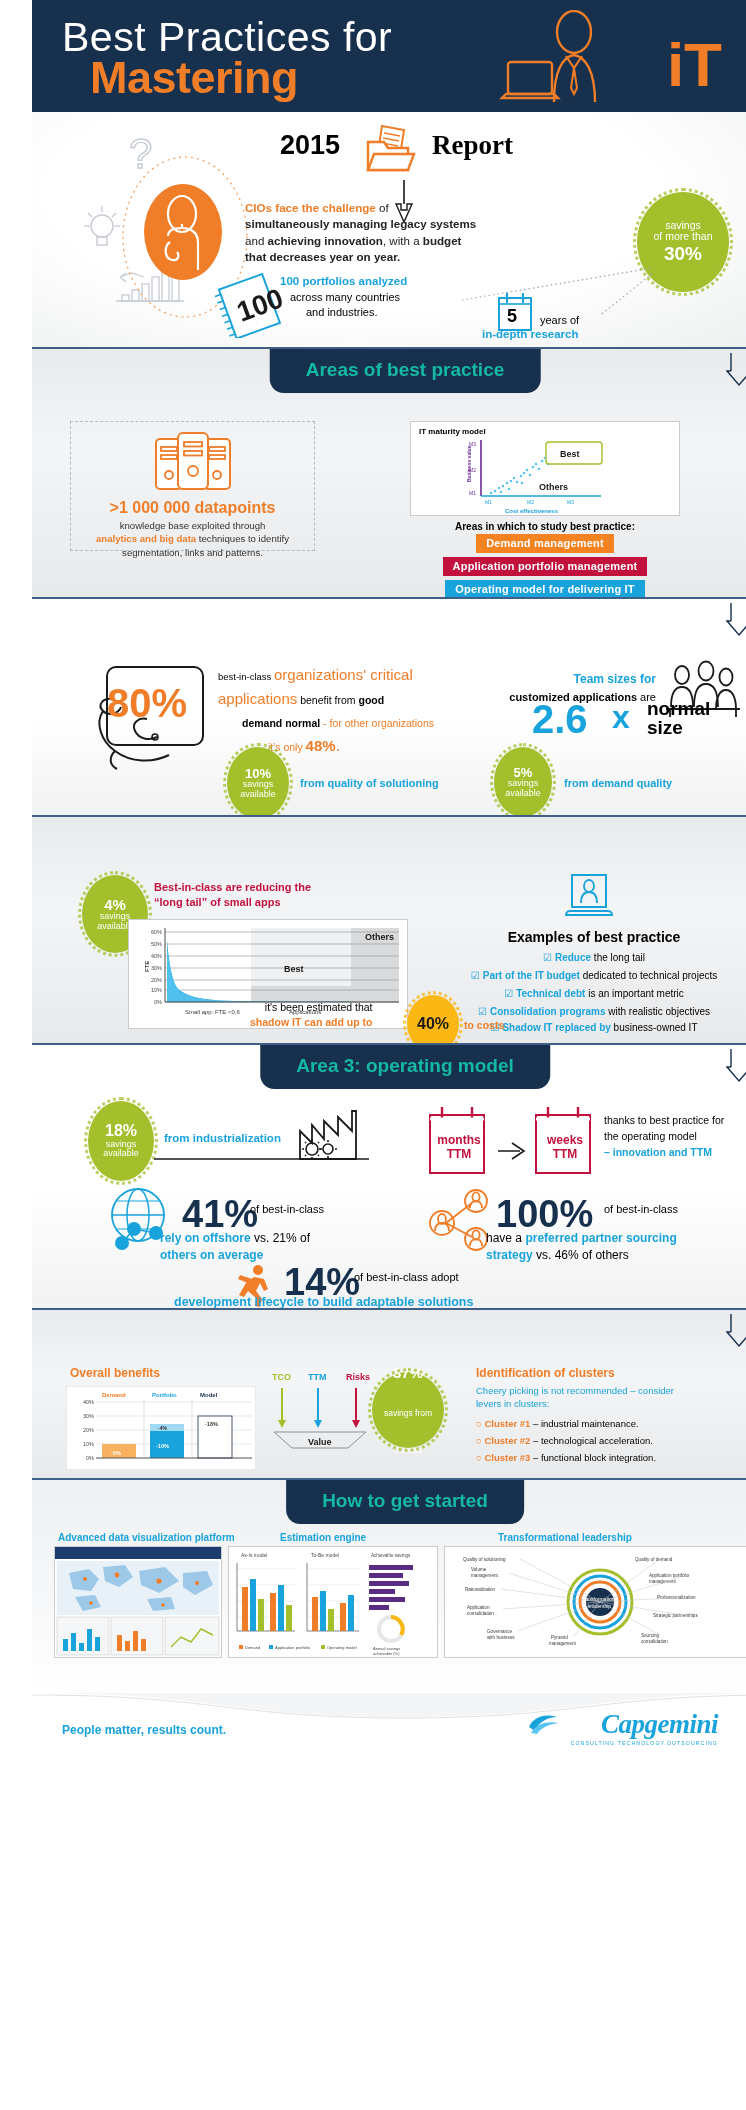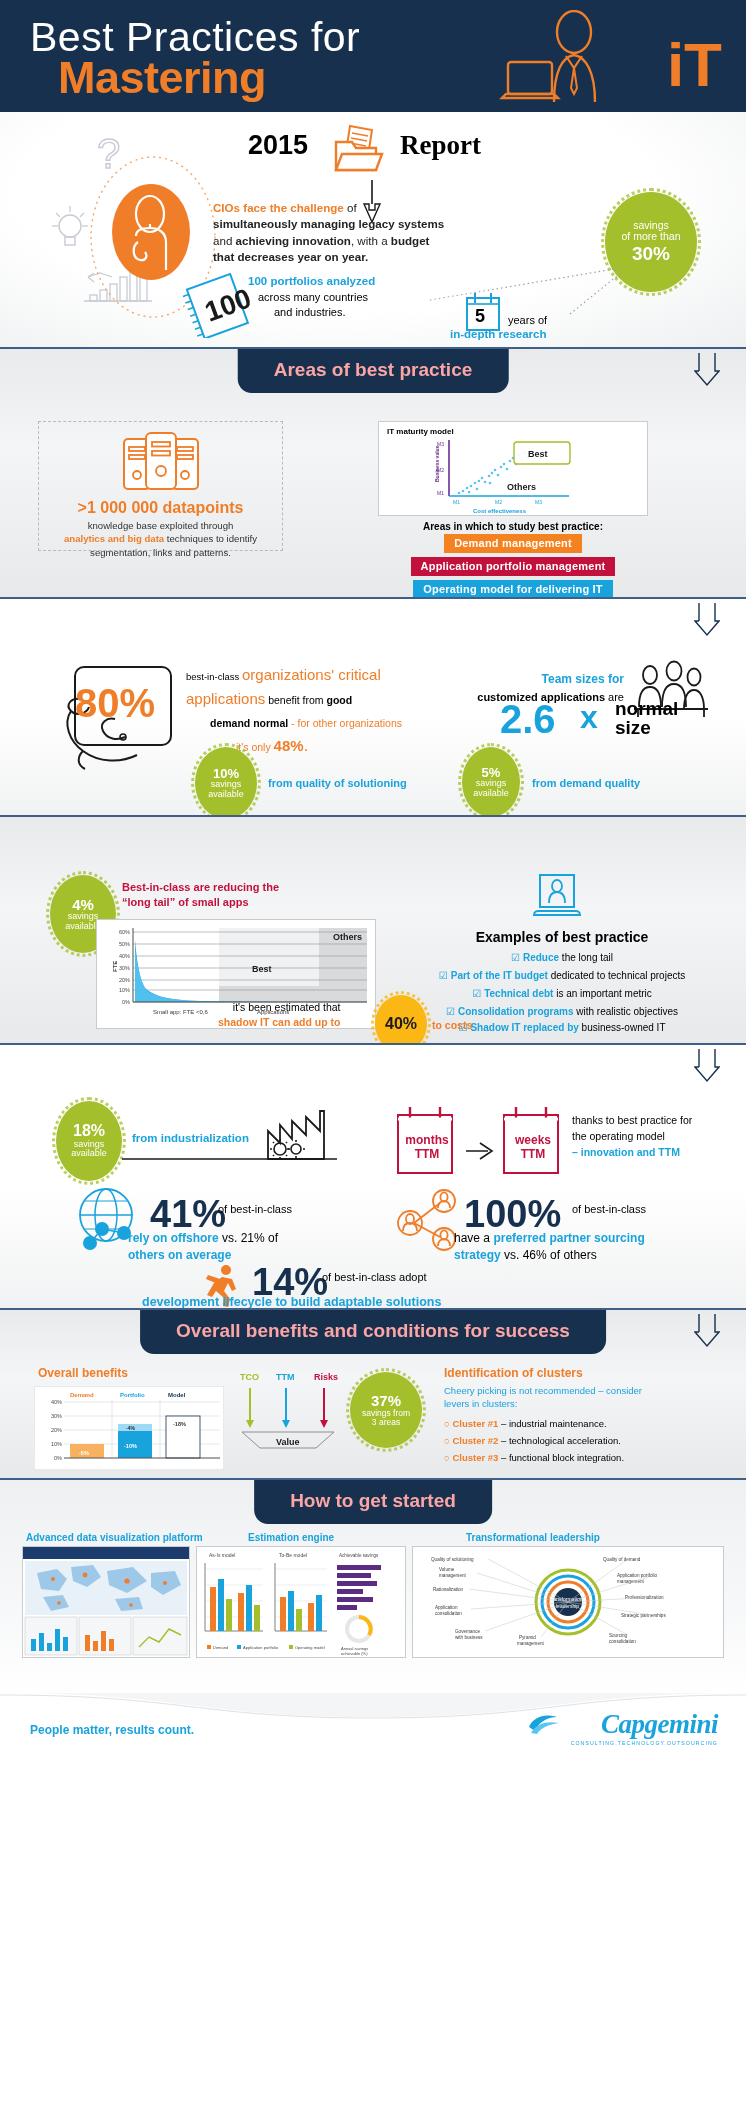--- a/index.html
+++ b/index.html
@@ -3,21 +3,21 @@
 <meta charset="utf-8">
 <style>
   * { box-sizing: border-box; margin: 0; padding: 0; }
   body {
     width: 746px; height: 2110px;
     font-family: "Liberation Sans", sans-serif;
     background: #ffffff;
     overflow: hidden;
     position: relative;
   }
-  .page { width: 746px; height: 2110px; position: relative; }
+  .page { width: 746px; height: 2110px; position: relative; padding-left: 32px; }
 
   
   .header {
     height: 112px; background: #16304d; position: relative; overflow: hidden;
   }
   .hdr-l1 {
     position: absolute; left: 30px; top: 14px;
     font-size: 41px; color: #ffffff; font-weight: 300;
     letter-spacing: .5px; font-family: "Liberation Sans", sans-serif;
   }
@@ -35,21 +35,21 @@
   .section { position: relative; width: 746px; }
   .sect-light { background: linear-gradient(180deg,#ffffff 0%,#ffffff 55%,#f1f2f3 100%); }
   .sect-grey  { background: linear-gradient(180deg,#e9eaec 0%,#f4f5f6 40%,#e8e9eb 100%); }
   .sect-top-rule { border-top: 2px solid #3f5f87; }
 
   .band {
     position: relative; height: 44px;
   }
   .band-pill {
     position: absolute; left: 50%; transform: translateX(-50%); top: 0;
-    background: #16304d; color: #fca5a5; font-weight: bold; font-size: 19px;
+    background: #16304d; color: #14b8a6; font-weight: bold; font-size: 19px;
     padding: 10px 36px 12px; border-radius: 0 0 14px 14px;
     white-space: nowrap;
   }
   .band-arrow {
     position: absolute; right: 26px; top: 2px; width: 26px; height: 36px;
   }
 
   
   .blob {
     position: absolute; border-radius: 50%;
@@ -497,20 +497,21 @@
       <span class="b txt-orange">shadow IT can add up to</span>
     </div>
     <div class="blob blob-yellow abs" style="left:375px; top:178px; width:52px; height:58px;">
       <div style="font-size:16px; font-weight:bold; color:#1a1a1a;">40%</div>
     </div>
     <div class="abs b txt-orange" style="left:432px; top:202px; font-size:10.5px;">to costs</div>
   </div>
 
   <div class="section sect-light sect-top-rule" style="height:265px;">
     <div class="band">
+      <div class="band-pill">Area 3: operating model</div>
       <div class="band-arrow">
         <svg width="26" height="36" viewBox="0 0 26 36">
             <path d="M5 2 L5 20 M5 20 L1 20 L13 34 L25 20 L21 20 L21 2" fill="none" stroke="#16304d" stroke-width="1.4"></path>
           </svg>
       </div>
     </div>
 
     <div class="blob blob-green abs" style="left:56px; top:56px; width:66px; height:80px;">
       <div style="font-size:16px; font-weight:bold;">18%</div>
       <div style="font-size:9px;">savings</div>
@@ -626,21 +627,20 @@
       </svg>
     </div>
     <div class="abs" style="left:252px; top:216px; font-size:38px; font-weight:bold; color:#16304d;">14%</div>
     <div class="abs" style="left:322px; top:226px; font-size:11px;"> of best-in-class adopt</div>
     <div class="abs b txt-blue" style="left:142px; top:250px; font-size:12.5px;">development lifecycle to build adaptable solutions</div>
     <div class="abs b txt-blue" style="left:290px; top:266px; font-size:12.5px;">vs. 6% of others</div>
   </div>
 
   <div class="section sect-grey sect-top-rule" style="height:170px;">
     <div class="band">
-      <div class="band-pill">Overall benefits and conditions for success</div>
       <div class="band-arrow">
         <svg width="26" height="36" viewBox="0 0 26 36">
             <path d="M5 2 L5 20 M5 20 L1 20 L13 34 L25 20 L21 20 L21 2" fill="none" stroke="#16304d" stroke-width="1.4"></path>
           </svg>
       </div>
     </div>
 
     <div class="abs b txt-orange" style="left:38px; top:56px; font-size:12px;">Overall benefits</div>
 
     <div class="abs" style="left:34px; top:76px;">
@@ -692,21 +692,21 @@
         <path d="M8 50 L12 58 L16 50" fill="#a3bf2b"></path>
         <line x1="48" y1="18" x2="48" y2="56" stroke="#19a3dc" stroke-width="2"></line>
         <path d="M44 50 L48 58 L52 50" fill="#19a3dc"></path>
         <line x1="86" y1="18" x2="86" y2="56" stroke="#c3113e" stroke-width="2"></line>
         <path d="M82 50 L86 58 L90 50" fill="#c3113e"></path>
         <path d="M4 62 L96 62 L78 78 L22 78 Z" fill="none" stroke="#8c8f92" stroke-width="1"></path>
         <text x="38" y="75" font-size="9" font-weight="bold" fill="#1a1a1a" font-family="Liberation Sans, sans-serif">Value</text>
       </svg>
     </div>
 
-    <div class="blob blob-green abs" style="left:350px; top:62px; width:72px; height:76px;">
+    <div class="blob blob-green abs" style="left:340px; top:62px; width:72px; height:76px;gap:28px;">
       <div style="font-size:15px; font-weight:bold;">37%</div>
       <div style="font-size:8.5px;">savings from</div>
       <div style="font-size:8.5px;">3 areas</div>
     </div>
 
     <div class="abs" style="left:444px; top:56px; width:290px;">
       <div class="b txt-orange" style="font-size:12px;">Identification of clusters</div>
       <div style="font-size:9.5px; line-height:1.35; margin-top:5px; color:#19a3dc;">
         <span>Cheery picking is not recommended – consider</span><br>
         <span>levers in clusters:</span>

